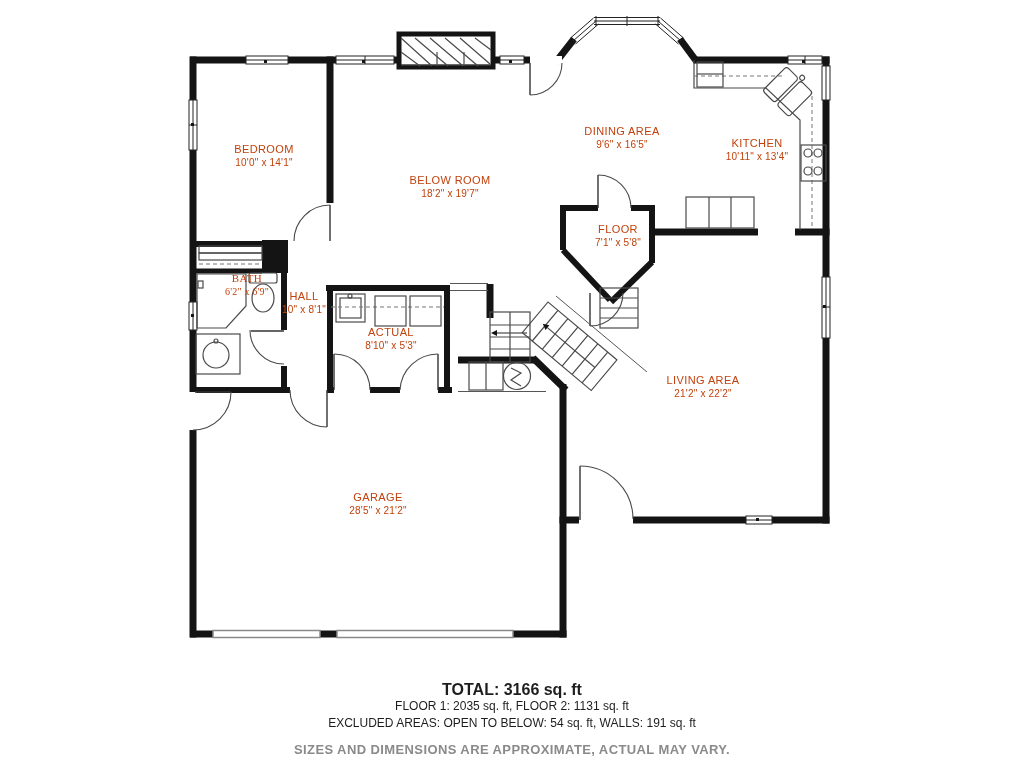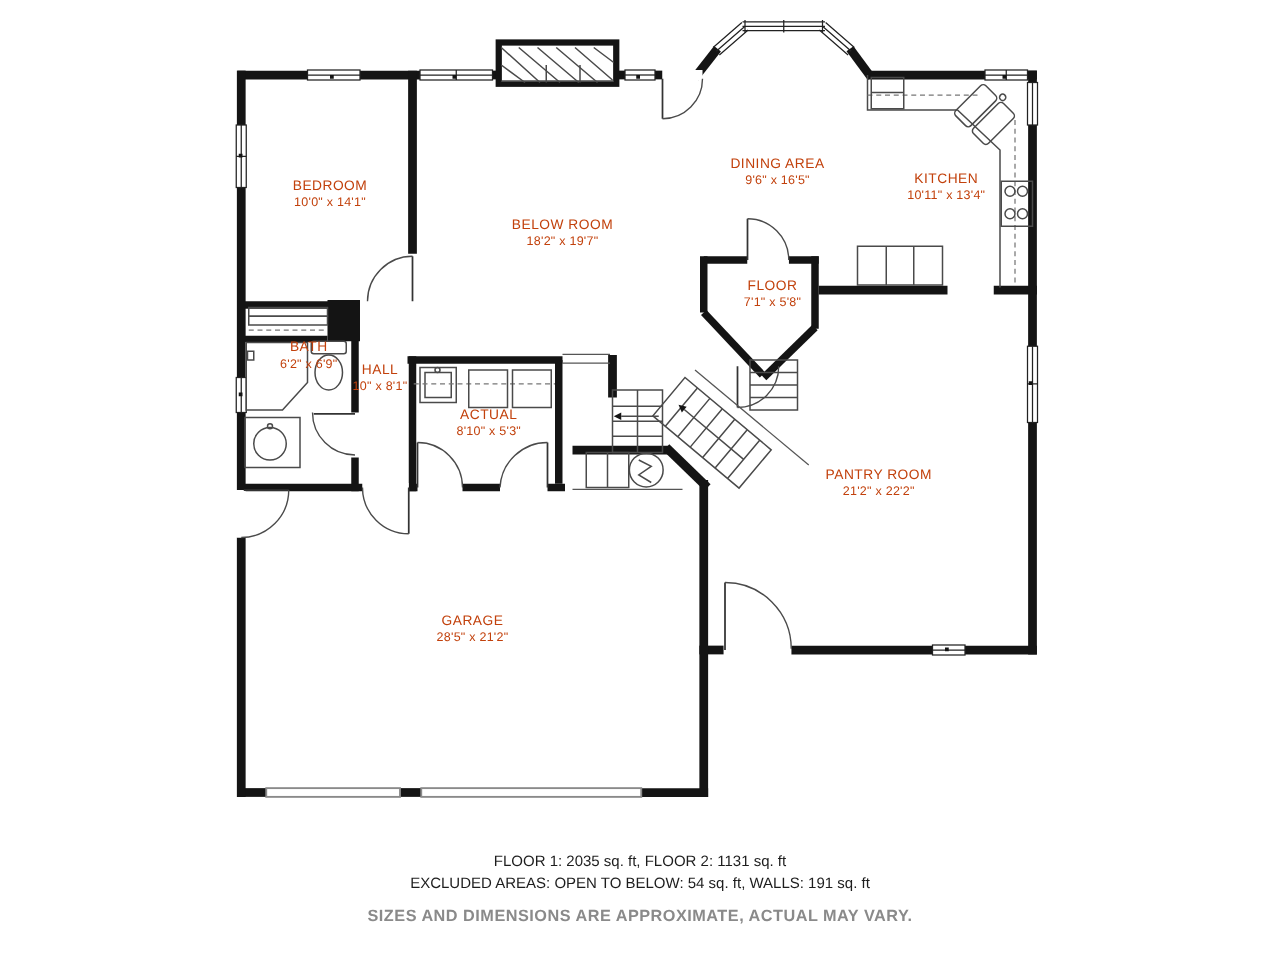--- a/index.html
+++ b/index.html
@@ -325,36 +325,37 @@
     <span class="dims">10'11" x 13'4"</span>
   </div>
   <div class="room-label" style="left:618px;top:236px;">
     <span class="nm">FLOOR</span>
     <span class="dims">7'1" x 5'8"</span>
   </div>
   <div class="room-label" style="left:304px;top:303px;">
     <span class="nm">HALL</span>
     <span class="dims">10" x 8'1"</span>
   </div>
-  <div class="room-label" style="left:247px;top:285px;">
+  <div class="room-label" style="left:247px;top:285px;font-family:Liberation Serif, serif;">
     <span class="nm">BATH</span>
     <span class="dims">6'2" x 6'9"</span>
   </div>
   <div class="room-label" style="left:391px;top:339px;">
     <span class="nm">ACTUAL</span>
     <span class="dims">8'10" x 5'3"</span>
   </div>
   <div class="room-label" style="left:703px;top:387px;">
-    <span class="nm">PANTRY ROOM</span>
+    <span class="nm">LIVING AREA</span>
     <span class="dims">21'2" x 22'2"</span>
   </div>
   <div class="room-label" style="left:378px;top:504px;">
     <span class="nm">GARAGE</span>
     <span class="dims">28'5" x 21'2"</span>
   </div>
 
   <div class="summary">
+    <div class="total">TOTAL: 3166 sq. ft</div>
     <div class="line">FLOOR 1: 2035 sq. ft, FLOOR 2: 1131 sq. ft</div>
     <div class="line">EXCLUDED AREAS: OPEN TO BELOW: 54 sq. ft, WALLS: 191 sq. ft</div>
     <div class="disclaimer">SIZES AND DIMENSIONS ARE APPROXIMATE, ACTUAL MAY VARY.</div>
   </div>
 
 </div>
 
 </body></html>

